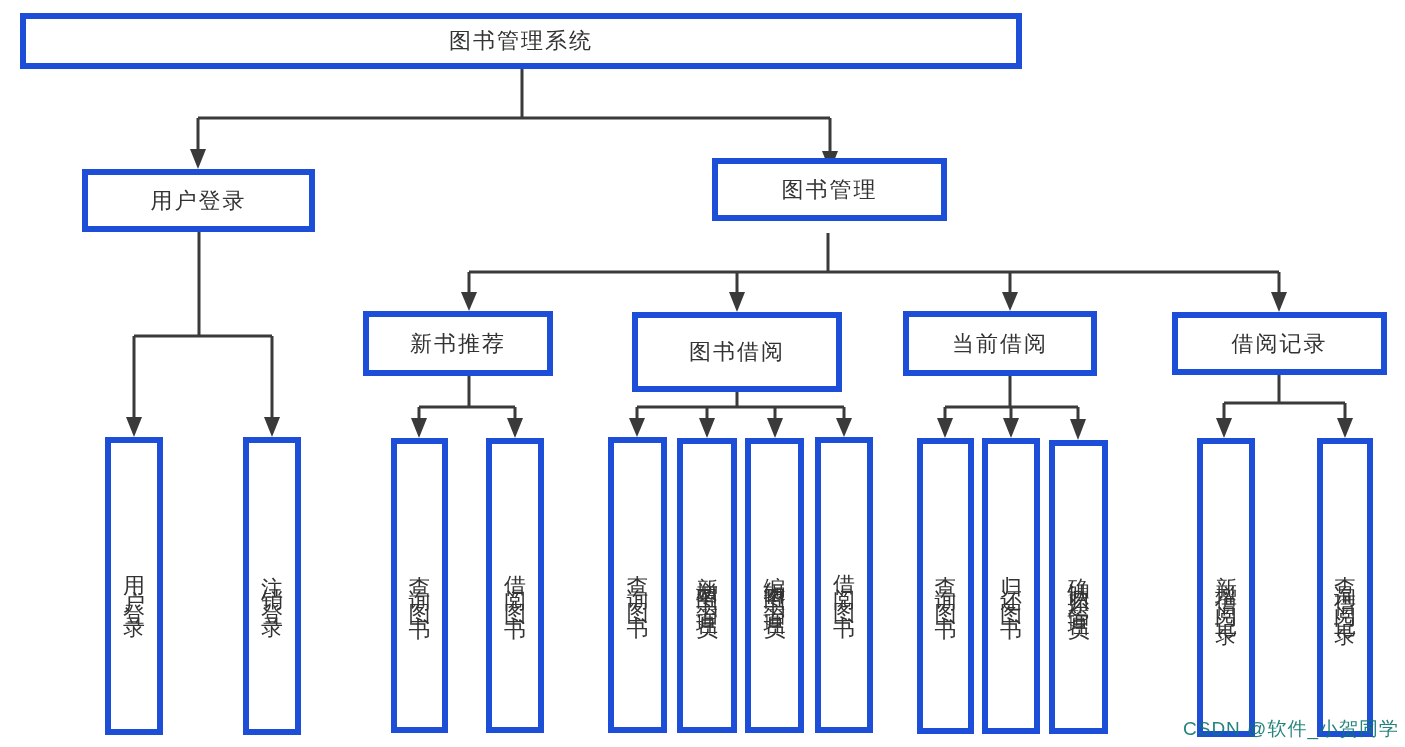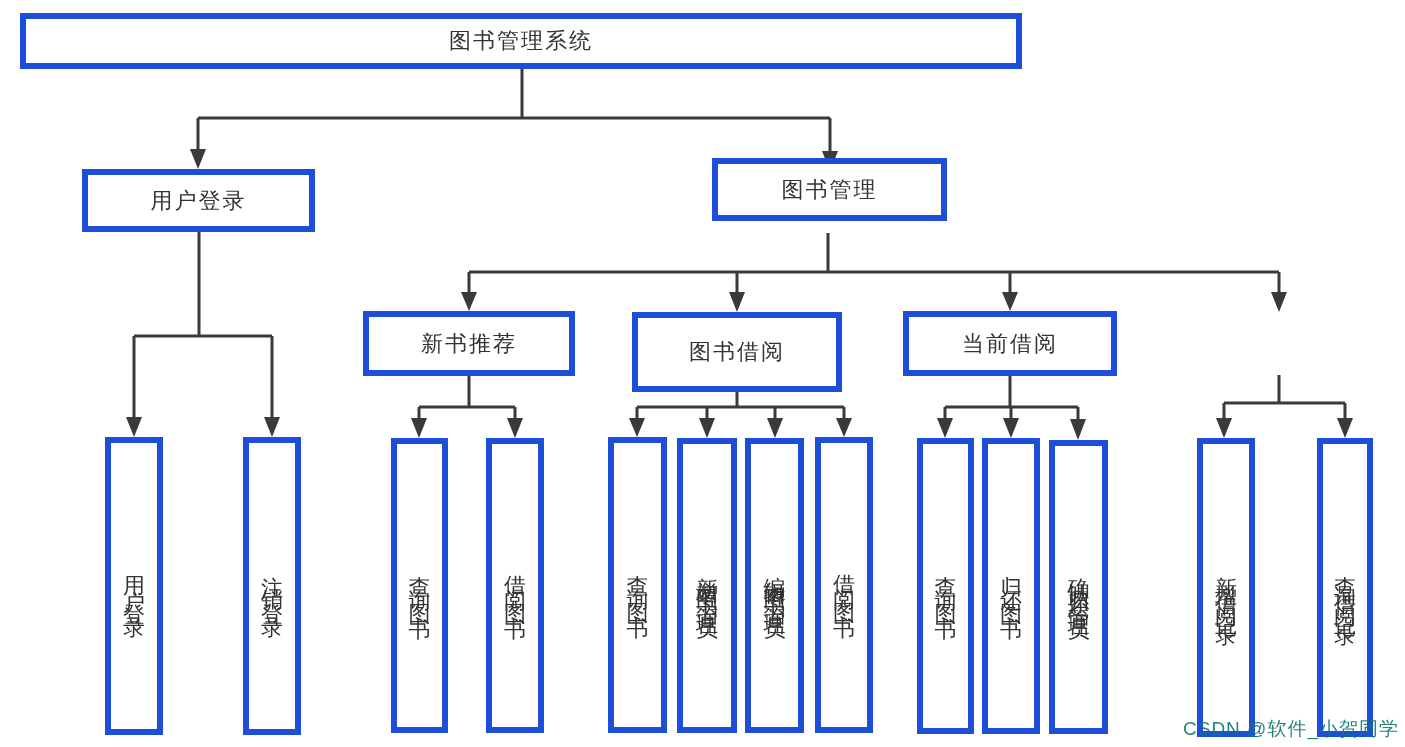--- a/index.html
+++ b/index.html
@@ -66,28 +66,31 @@
     <span class="lbl">图书管理系统</span>
   </div>
 
   <div class="node h" style="left:82px;top:169px;width:233px;height:63px">
     <span class="lbl">用户登录</span>
   </div>
   <div class="node h" style="left:712px;top:158px;width:235px;height:63px">
     <span class="lbl">图书管理</span>
   </div>
 
-  <div class="node h" style="left:363px;top:311px;width:212px;height:65px">
+  <div class="node h" style="left:363px;top:311px;width:190px;height:65px">
     <span class="lbl">新书推荐</span>
   </div>
   <div class="node h" style="left:632px;top:312px;width:210px;height:80px">
     <span class="lbl">图书借阅</span>
   </div>
-  <div class="node h" style="left:903px;top:311px;width:214px;height:65px">
+  <div class="node h" style="left:903px;top:311px;width:194px;height:65px">
     <span class="lbl">当前借阅</span>
+  </div>
+  <div class="node h" style="left:1172px;top:312px;width:215px;height:63px">
+    <span class="lbl">借阅记录</span>
   </div>
 
   <div class="node v" style="left:105px;top:437px;width:58px;height:298px">
     <span class="lbl">用户登录</span>
   </div>
   <div class="node v" style="left:243px;top:437px;width:58px;height:298px">
     <span class="lbl">注销登录</span>
   </div>
 
   <div class="node v" style="left:391px;top:438px;width:57px;height:295px">

